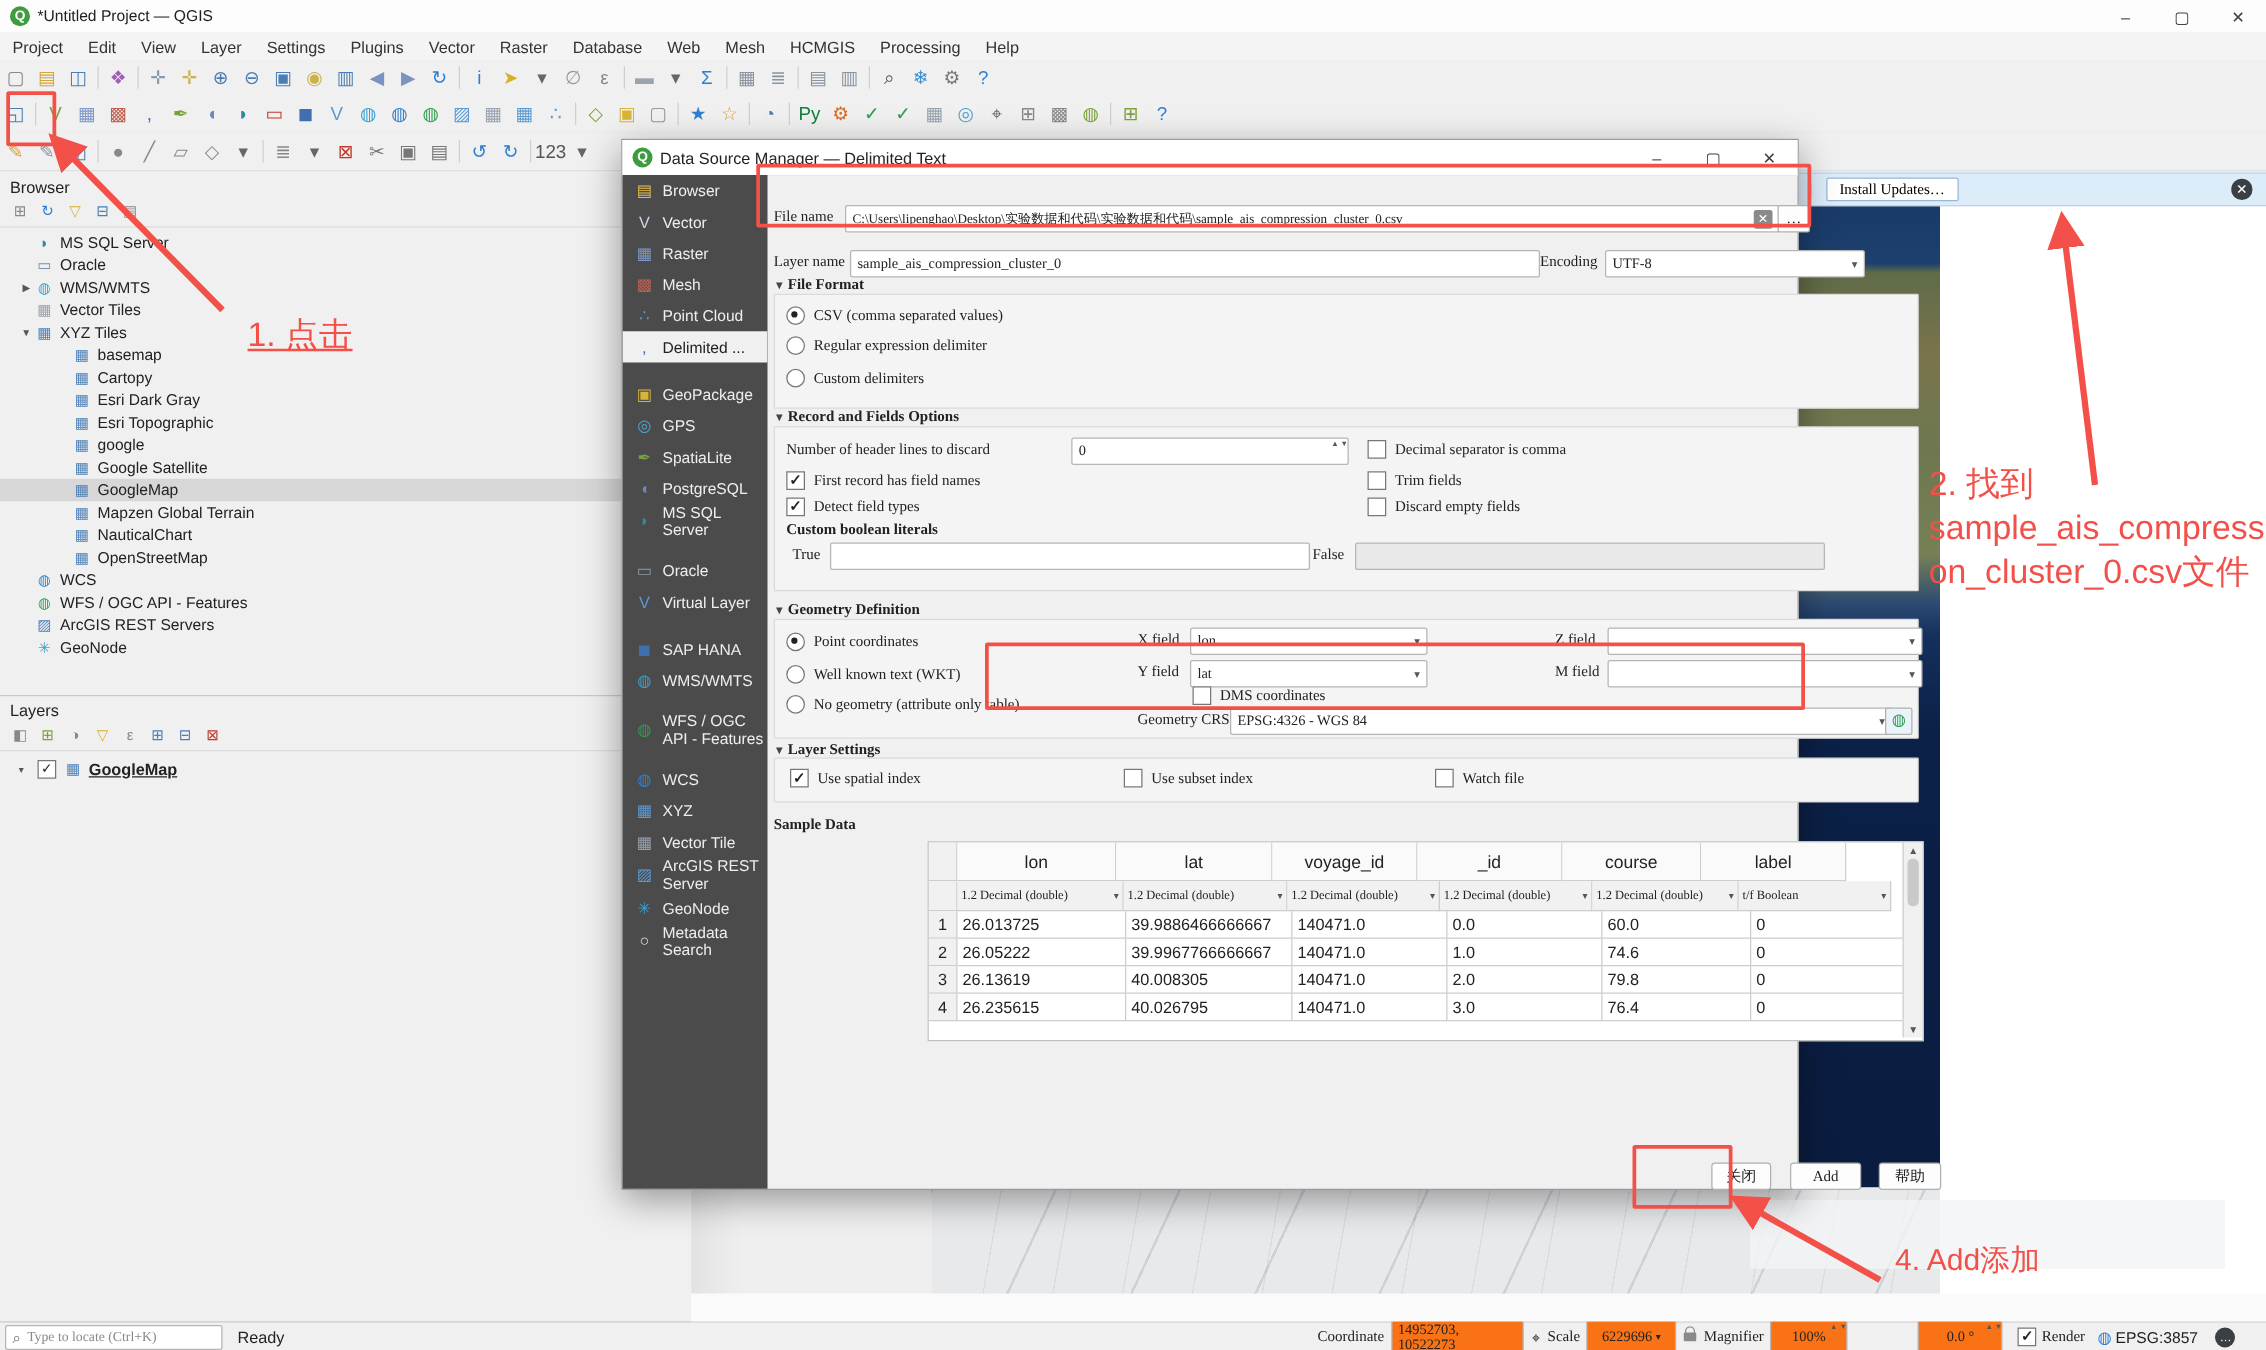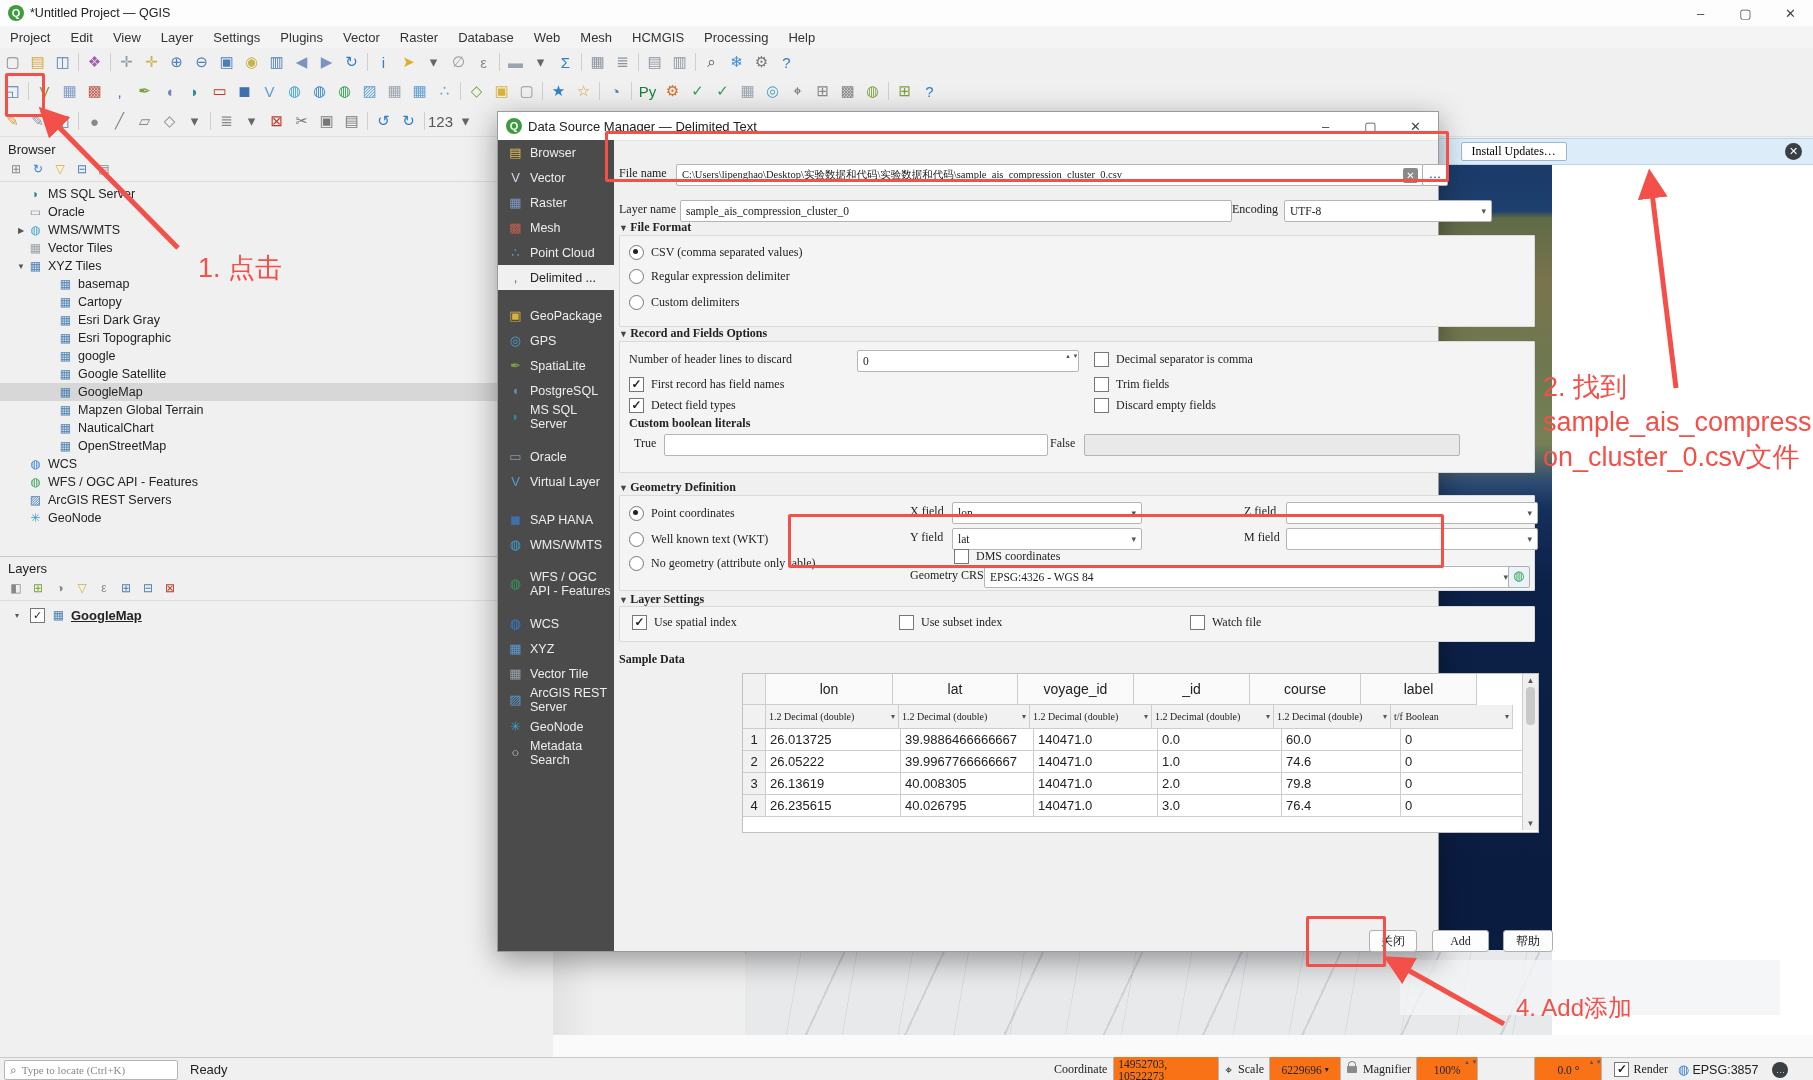--- a/index.html
+++ b/index.html
@@ -715,21 +715,21 @@
       <div class="fhead" style="left:5px;top:452px;">Layer Settings</div>
       <div class="fsection" style="left:5px;top:466px;width:914px;height:34px;"></div>
       <div class="frow" style="left:18px;top:475px;">
         <span class="cb">✓</span>
         <span>Use spatial index</span>
       </div>
       <div class="frow" style="left:285px;top:475px;">
         <span class="cb"></span>
         <span>Use subset index</span>
       </div>
-      <div class="frow" style="left:576px;top:475px;">
+      <div class="frow" style="left:534px;top:475px;">
         <span class="cb"></span>
         <span>Watch file</span>
       </div>
 
       <div class="fhead noarrow" style="left:5px;top:512px;">Sample Data</div>
       <div id="sample-table">
           <div class="trow thead">
             <div class="tc rnum" style="width: 22px;"></div>
             <div class="tc" style="width: 126px;">lon</div>
             <div class="tc" style="width: 124px;">lat</div>
@@ -845,19 +845,19 @@
         </marker>
       </defs>
       <line x1="178" y1="248" x2="44" y2="112" stroke="#f25048" stroke-width="5" marker-end="url(#ah)"></line>
       <line x1="1676" y1="388" x2="1650" y2="176" stroke="#f25048" stroke-width="5" marker-end="url(#ah)"></line>
       <line x1="1504" y1="1024" x2="1390" y2="960" stroke="#f25048" stroke-width="5" marker-end="url(#ah)"></line>
     </svg>
     <div class="redbox" style="left:5px;top:73px;width:34px;height:38px;"></div>
     <div class="redbox" style="left:605px;top:131px;width:838px;height:45px;"></div>
     <div class="redbox" style="left:788px;top:514px;width:650px;height:48px;"></div>
     <div class="redbox" style="left:1306px;top:916px;width:74px;height:45px;"></div>
-    <div class="ann-text" style="left:198px;top:250px;font-size:27px;">1. 点击</div>
+    <div class="ann-text" style="left:198px;top:250px;font-size:27px;text-decoration:underline;">1. 点击</div>
     <div class="ann-text" style="left:1543px;top:370px;font-size:27px;line-height:35px;">2. 找到
 sample_ais_compressi
 on_cluster_0.csv文件</div>
     <div class="ann-text" style="left:1516px;top:992px;font-size:24px;">4. Add添加</div>
   </div>
 </div>
 
 </body></html>

